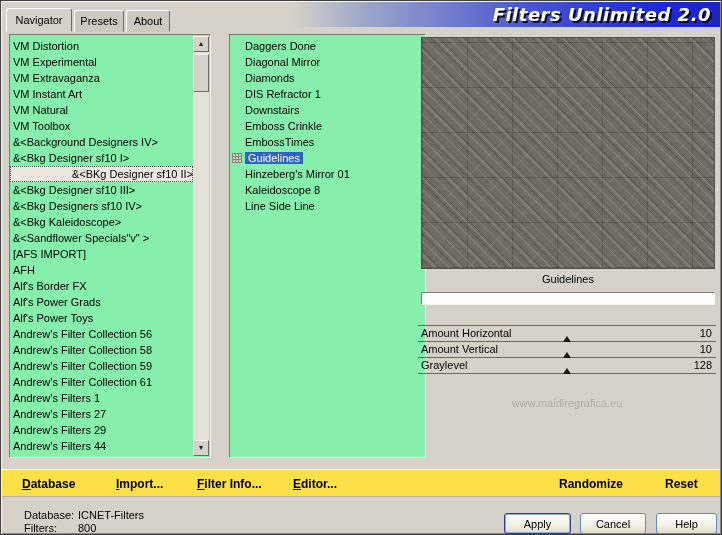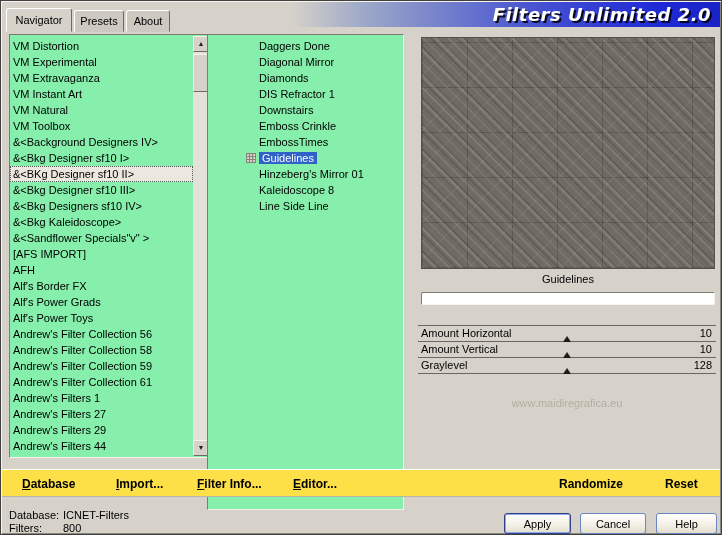--- a/index.html
+++ b/index.html
@@ -36,27 +36,27 @@
     text-shadow:2px 2px 0 rgba(0,0,0,.85);
   }
 
   
   .listbox {
     position:absolute; background:#86efac; overflow:hidden;
     border:1px solid; border-color:#7e7a72 #f6f3ec #f6f3ec #7e7a72;
   }
   #navList   { left:8px;   top:33px; width:202px; height:424px; }
   #navItems  { position:absolute; left:0; top:3px; right:17px; bottom:0; overflow:hidden; }
-  #filterList{ left:206px; top:33px; width:197px; height:476px; padding-top:3px;padding-left:36px; }
+  #filterList{ left:228px; top:33px; width:197px; height:424px; padding-top:3px; }
 
   .nav-item {
     height:16px; line-height:16px; font-size:11px; padding-left:3px;
     white-space:nowrap; cursor:default;
   }
-  .nav-selected { background:#ece8e0; outline:1px dotted #555; outline-offset:-1px; }
+  .nav-selected { background:#ece8e0; outline:1px dotted #555; outline-offset:-1px;text-align:right; }
 
   .filter-item { position:relative; height:16px; line-height:16px; font-size:11px; padding-left:15px; white-space:nowrap; cursor:default; }
   .filter-text { color:#000; }
   .filter-selected { background:#2e62c9; color:#fff; padding:0 3px; }
   .drag-icon {
     position:absolute; left:2px; top:3px; width:10px; height:10px;
     background-color:#d5d2ca;
     background-image:
       repeating-linear-gradient(0deg,#87837b 0 1px,transparent 1px 3px),
       repeating-linear-gradient(90deg,#87837b 0 1px,transparent 1px 3px);
@@ -124,21 +124,21 @@
   #toolDatabase  { left:20px; }
   #toolImport    { left:114px; }
   #toolFilterInfo{ left:195px; }
   #toolEditor    { left:291px; }
   #toolRandomize { left:557px; }
   #toolReset     { left:663px; }
 
   
   .status-line1 { position:absolute; left:8px; top:508px; font-size:11px; }
   .status-line2 { position:absolute; left:8px; top:521px; font-size:11px; }
-  .status-label { display:inline-block; min-width:54px; }
+  .status-label { display:inline-block; min-width:54px;margin-left:15px; }
 
   .btn {
     position:absolute; top:512px; height:21px; font-size:11px;
     font-family:"Liberation Sans", sans-serif;
     background:linear-gradient(#ffffff,#f2efe4 60%,#e2ddce);
     border:1px solid #6a87c0; border-radius:3px; text-align:center; padding:0; cursor:pointer;
   }
   #applyBtn  { left:503px; width:67px; border:1px solid #30408c; box-shadow:0 0 0 1px #8fa9e4 inset; }
   #cancelBtn { left:579px; width:66px; }
   #helpBtn   { left:655px; width:61px; }

